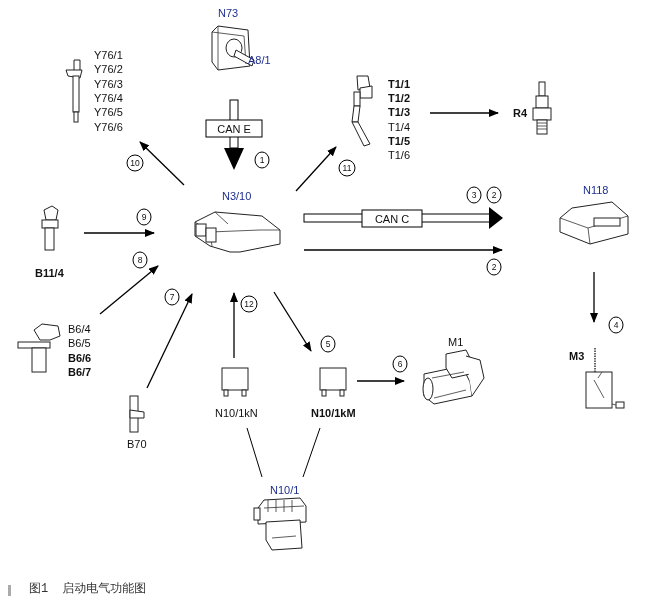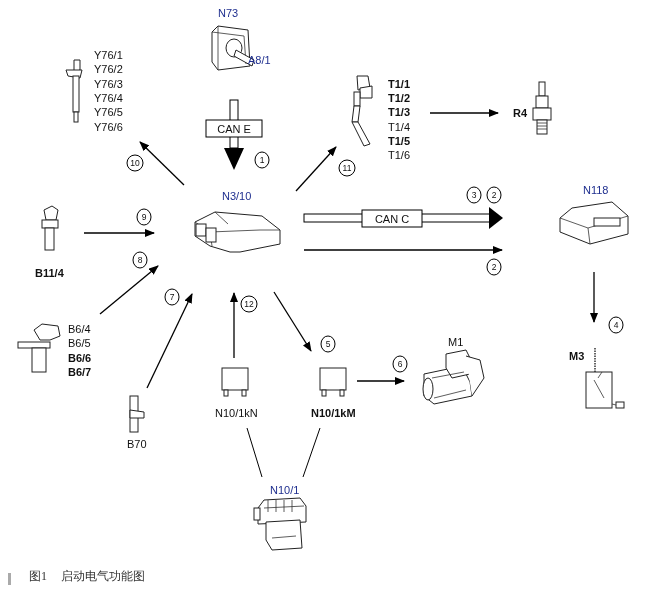--- a/index.html
+++ b/index.html
@@ -7,22 +7,22 @@
          font-family: "Liberation Sans", sans-serif; }
   #diagram { position: absolute; left: 0; top: 0; }
   .lbl { font-family: "Liberation Sans", sans-serif; font-size: 11px; fill: #111; }
   .lbl-bold { font-weight: bold; }
   .lbl-blue { fill: #1f2f8f; }
   .num { font-family: "Liberation Sans", sans-serif; font-size: 8.5px; fill: #111; text-anchor: middle; }
   .can { font-family: "Liberation Sans", sans-serif; font-size: 11px; fill: #111; text-anchor: middle; }
   .part { fill: #fff; stroke: #222; stroke-width: 1; }
   .part-thin { fill: none; stroke: #333; stroke-width: 0.8; }
   .arrow { stroke: #000; stroke-width: 1.3; fill: none; }
-  .caption { position: absolute; left: 8px; top: 568px; font-size: 12px; color: #333;
-             font-family: Liberation Serif, serif; display: flex; align-items: flex-end; }
+  .caption { position: absolute; left: 8px; top: 580px; font-size: 12px; color: #333;
+             font-family: Liberation Mono, monospace; display: flex; align-items: flex-end; }
   .caption .bar { width: 3px; height: 12px; background: #aaa; margin-right: 18px; }
   .caption .fig { margin-right: 14px; }
 </style>
 </head>
 <body>
 
 <svg id="diagram" width="646" height="596" viewBox="0 0 646 596" xmlns="http://www.w3.org/2000/svg">
   <defs>
     <marker id="ah" markerWidth="10" markerHeight="8" refX="9" refY="4" orient="auto" markerUnits="userSpaceOnUse">
       <path d="M0,0 L10,4 L0,8 Z" fill="#000"></path>

